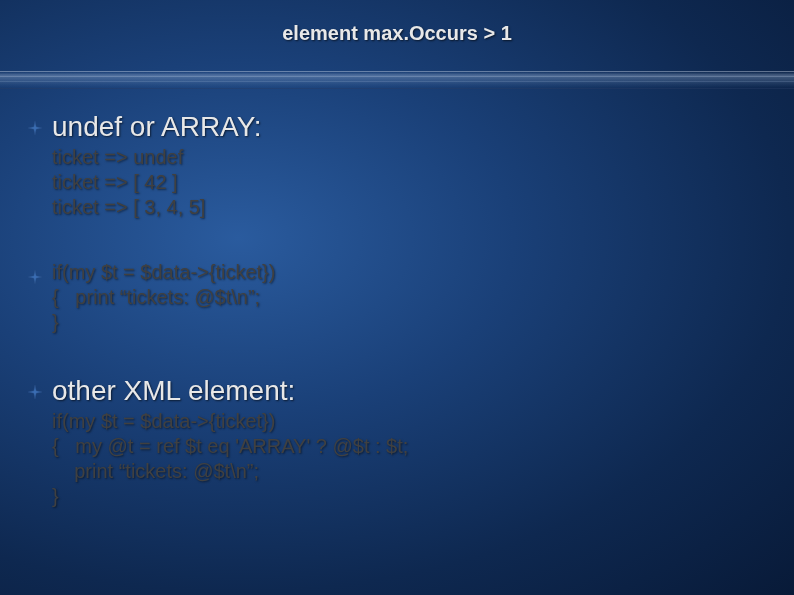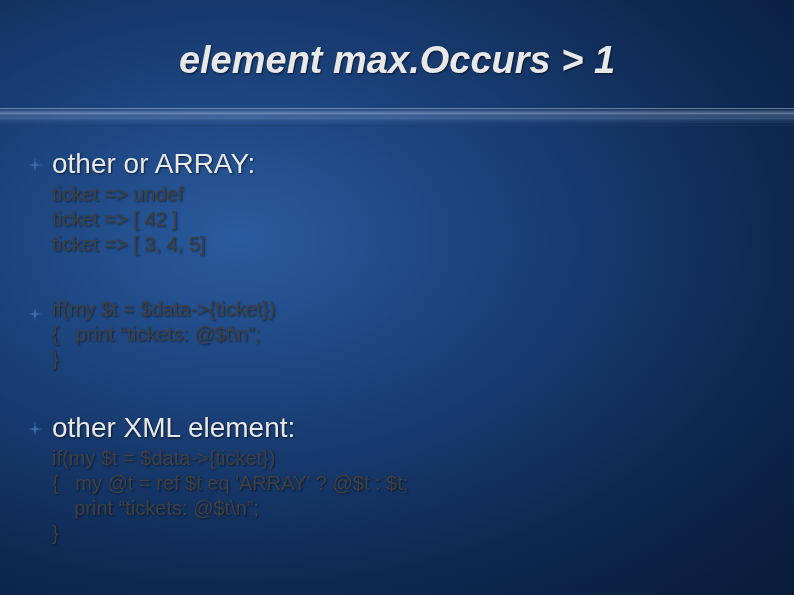--- a/index.html
+++ b/index.html
@@ -6,26 +6,25 @@
   body {
     width: 794px;
     height: 595px;
     background: radial-gradient(ellipse at 30% 40%, #2a5b9e 0%, #1a4078 35%, #0e2850 70%, #081a38 100%);
     font-family: Arial, Helvetica, sans-serif;
     overflow: hidden;
     position: relative;
   }
   .title {
     color: #e8e8e8;
-    font-size: 38px;
+    font-size: 20px;
     font-weight: bold;
     text-align: center;
-    padding-top: 39px;
+    padding-top: 22px;
     text-shadow: 1px 1px 2px rgba(0,0,0,0.6);
-    font-style: italic;
   }
   .divider {
     margin-top: 26px;
     height: 18px;
     background: linear-gradient(to bottom,
       rgba(255,255,255,0.0) 0%,
       rgba(180,200,230,0.35) 20%,
       rgba(160,185,220,0.28) 40%,
       rgba(140,170,210,0.2) 60%,
       rgba(120,155,200,0.1) 80%,
@@ -88,21 +87,21 @@
 <div class="divider"></div>
 
 <div class="content">
 
   <div class="section">
     <span class="bullet-icon">
       <svg viewBox="0 0 14 14">
           <polygon points="7,0 8.2,5.8 14,7 8.2,8.2 7,14 5.8,8.2 0,7 5.8,5.8" fill="#3a6db3" stroke="#2a4f85" stroke-width="0.5"></polygon>
         </svg>
     </span>
-    <div class="heading">other or ARRAY:</div>
+    <div class="heading">undef or ARRAY:</div>
     <div class="code">ticket =&gt; undef
 ticket =&gt; [ 42 ]
 ticket =&gt; [ 3, 4, 5]</div>
   </div>
 
   <div class="section">
     <span class="bullet-icon">
       <svg viewBox="0 0 14 14">
           <polygon points="7,0 8.2,5.8 14,7 8.2,8.2 7,14 5.8,8.2 0,7 5.8,5.8" fill="#3a6db3" stroke="#2a4f85" stroke-width="0.5"></polygon>
         </svg>

